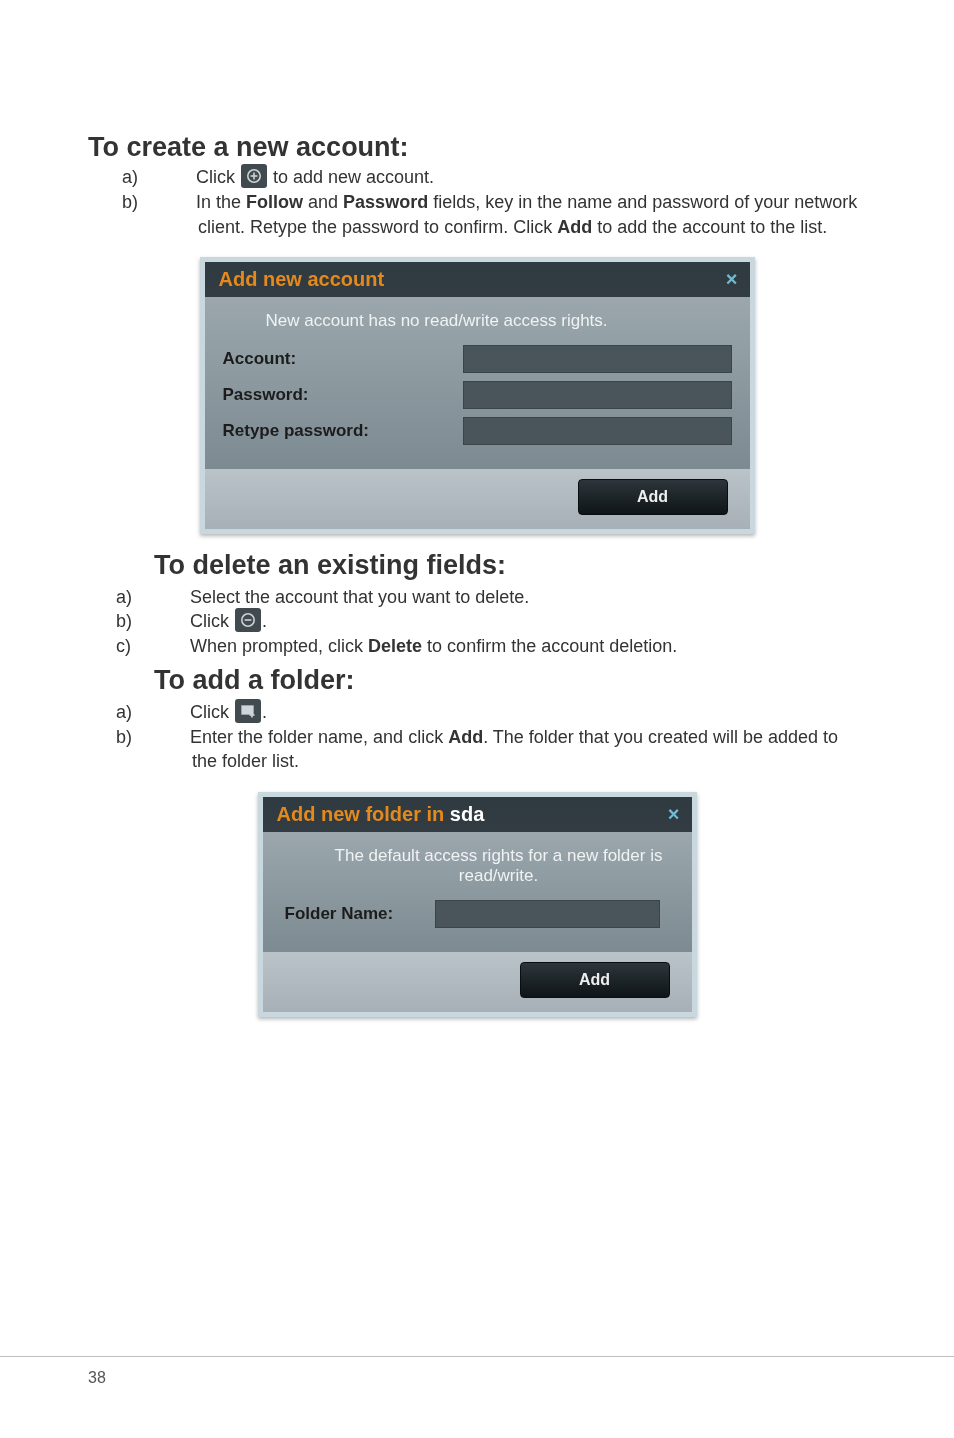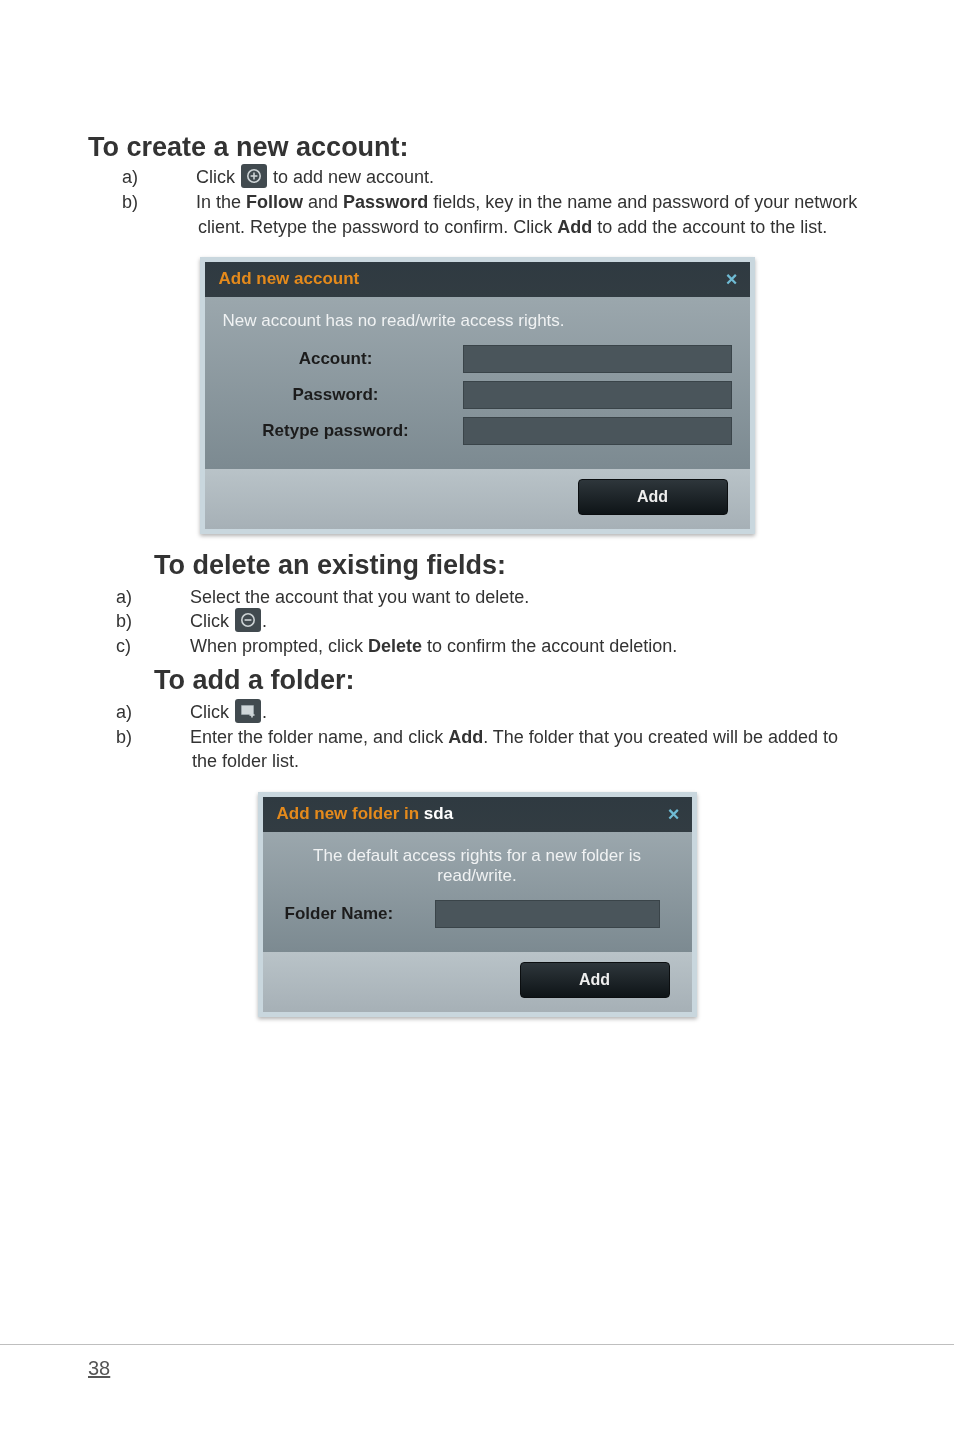--- a/index.html
+++ b/index.html
@@ -77,49 +77,50 @@
     align-items: center;
     justify-content: space-between;
     padding: 0 12px 0 14px;
     border-left: 5px solid #c9d7de;
     border-right: 5px solid #c9d7de;
     border-top: 5px solid #c9d7de;
   }
   .dlg-title-text {
     color: #e48a1c;
     font-family: Arial, sans-serif;
-    font-size: 17px;
+    font-size: 20px;
     font-weight: 700;
   }
   .dlg-close {
     color: #6fbbd4;
     font-size: 20px;
     font-weight: 700;
     cursor: pointer;
   }
   .dlg-body {
     background: linear-gradient(#9ba7ad,#7c8a91);
     padding: 14px 18px 16px 18px;
   }
   .dlg-msg {
     color: #f0f2f3;
     font-family: Arial, sans-serif;
     font-size: 17px;
     text-align: left;
     margin-bottom: 14px;
+    margin-left: 43px;
   }
   .dlg-msg.center { text-align: center; }
   .form-row {
     display: flex;
     align-items: center;
     margin: 8px 0;
   }
   .form-row label {
     flex: 0 0 240px;
-    text-align: center;
+    text-align: left;
     padding-right: 14px;
     color: #1c1c1c;
     font-family: Arial, sans-serif;
     font-weight: 700;
     font-size: 17px;
   }
   .form-row input {
     flex: 1 1 auto;
     height: 28px;
     background: #4a555b;
@@ -155,27 +156,26 @@
   }
   .dlg-folder .form-row input { margin-right: 14px; }
 
   .section-block { margin-top: 16px; }
   .section-block.pad { padding-left: 66px; }
   .mt4 { margin-top: 4px; }
 
   .page-footer {
     position: absolute;
     left: 0;
-    bottom: 58px;
+    bottom: 51px;
     width: 100%;
     border-top: 1px solid #bfbfbf;
     padding: 12px 0 0 88px;
-    font-size: 20px;
+    font-size: 16px;
     color: #555;
-    text-decoration: underline;
   }
 </style>
 </head>
 <body>
 
 <div class="page">
 
 
   <div class="section-head">To create a new account:</div>
 

